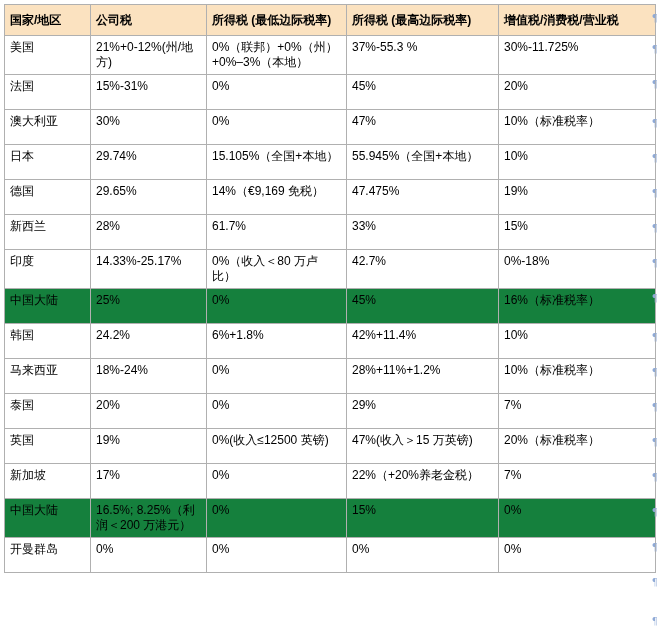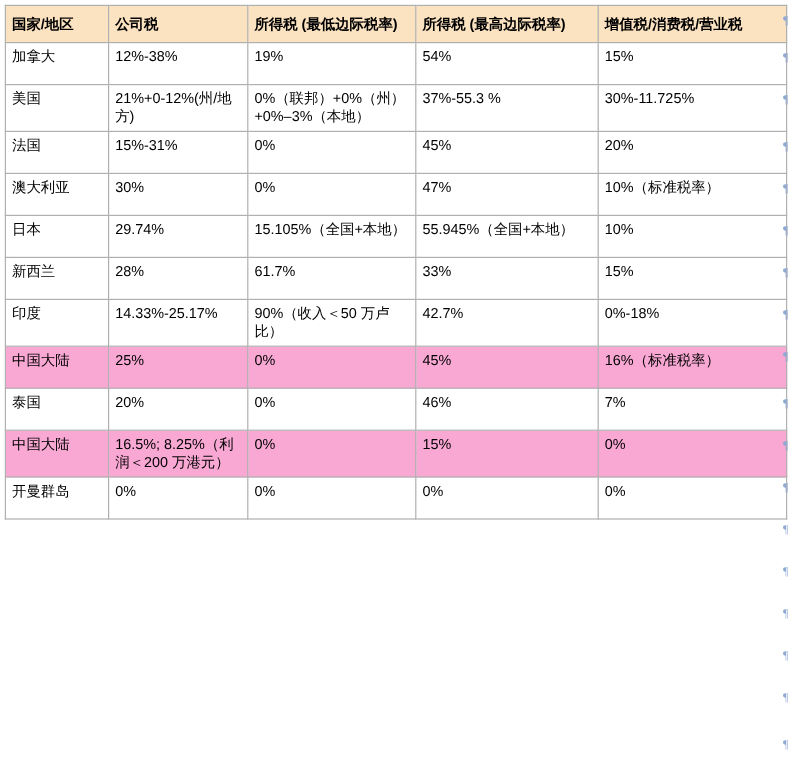--- a/index.html
+++ b/index.html
@@ -49,21 +49,21 @@
     font-weight: bold;
     font-size: 12px;
     height: 22px;
     vertical-align: middle;
   }
   table.tax-table tbody td {
     background: #ffffff;
     height: 26px;
   }
   table.tax-table tbody tr.hl td {
-    background: #f9a8d4;
+    background: #15803d;
   }
   td.first-col, th.first-col {
     white-space: nowrap;
     margin-left: 33px;
   }
   .pilcrow {
     position: absolute;
     right: 2px;
     color: #8ea9d6;
     font-size: 10px;
@@ -87,27 +87,20 @@
       <tr>
         <th class="first-col">国家/地区</th>
         <th>公司税</th>
         <th>所得税 (最低边际税率)</th>
         <th>所得税 (最高边际税率)</th>
         <th>增值税/消费税/营业税</th>
       </tr>
     </thead>
     <tbody id="table-body">
         <tr>
-          <td class="first-col">加拿大</td>
-          <td>12%-38%</td>
-          <td>19%</td>
-          <td>54%</td>
-          <td>15%</td>
-        </tr>
-        <tr>
           <td class="first-col">美国</td>
           <td>21%+0-12%(州/地方)</td>
           <td>0%（联邦）+0%（州）+0%–3%（本地）</td>
           <td>37%-55.3 %</td>
           <td>30%-11.725%</td>
         </tr>
         <tr>
           <td class="first-col">法国</td>
           <td>15%-31%</td>
           <td>0%</td>
@@ -122,45 +115,80 @@
           <td>10%（标准税率）</td>
         </tr>
         <tr>
           <td class="first-col">日本</td>
           <td>29.74%</td>
           <td>15.105%（全国+本地）</td>
           <td>55.945%（全国+本地）</td>
           <td>10%</td>
         </tr>
         <tr>
+          <td class="first-col">德国</td>
+          <td>29.65%</td>
+          <td>14%（€9,169 免税）</td>
+          <td>47.475%</td>
+          <td>19%</td>
+        </tr>
+        <tr>
           <td class="first-col">新西兰</td>
           <td>28%</td>
           <td>61.7%</td>
           <td>33%</td>
           <td>15%</td>
         </tr>
         <tr>
           <td class="first-col">印度</td>
           <td>14.33%-25.17%</td>
-          <td>90%（收入＜50 万卢比）</td>
+          <td>0%（收入＜80 万卢比）</td>
           <td>42.7%</td>
           <td>0%-18%</td>
         </tr>
         <tr class="hl">
           <td class="first-col">中国大陆</td>
           <td>25%</td>
           <td>0%</td>
           <td>45%</td>
           <td>16%（标准税率）</td>
         </tr>
         <tr>
+          <td class="first-col">韩国</td>
+          <td>24.2%</td>
+          <td>6%+1.8%</td>
+          <td>42%+11.4%</td>
+          <td>10%</td>
+        </tr>
+        <tr>
+          <td class="first-col">马来西亚</td>
+          <td>18%-24%</td>
+          <td>0%</td>
+          <td>28%+11%+1.2%</td>
+          <td>10%（标准税率）</td>
+        </tr>
+        <tr>
           <td class="first-col">泰国</td>
           <td>20%</td>
           <td>0%</td>
-          <td>46%</td>
+          <td>29%</td>
+          <td>7%</td>
+        </tr>
+        <tr>
+          <td class="first-col">英国</td>
+          <td>19%</td>
+          <td>0%(收入≤12500 英镑)</td>
+          <td>47%(收入＞15 万英镑)</td>
+          <td>20%（标准税率）</td>
+        </tr>
+        <tr>
+          <td class="first-col">新加坡</td>
+          <td>17%</td>
+          <td>0%</td>
+          <td>22%（+20%养老金税）</td>
           <td>7%</td>
         </tr>
         <tr class="hl">
           <td class="first-col">中国大陆</td>
           <td>16.5%; 8.25%（利润＜200 万港元）</td>
           <td>0%</td>
           <td>15%</td>
           <td>0%</td>
         </tr>
         <tr>

